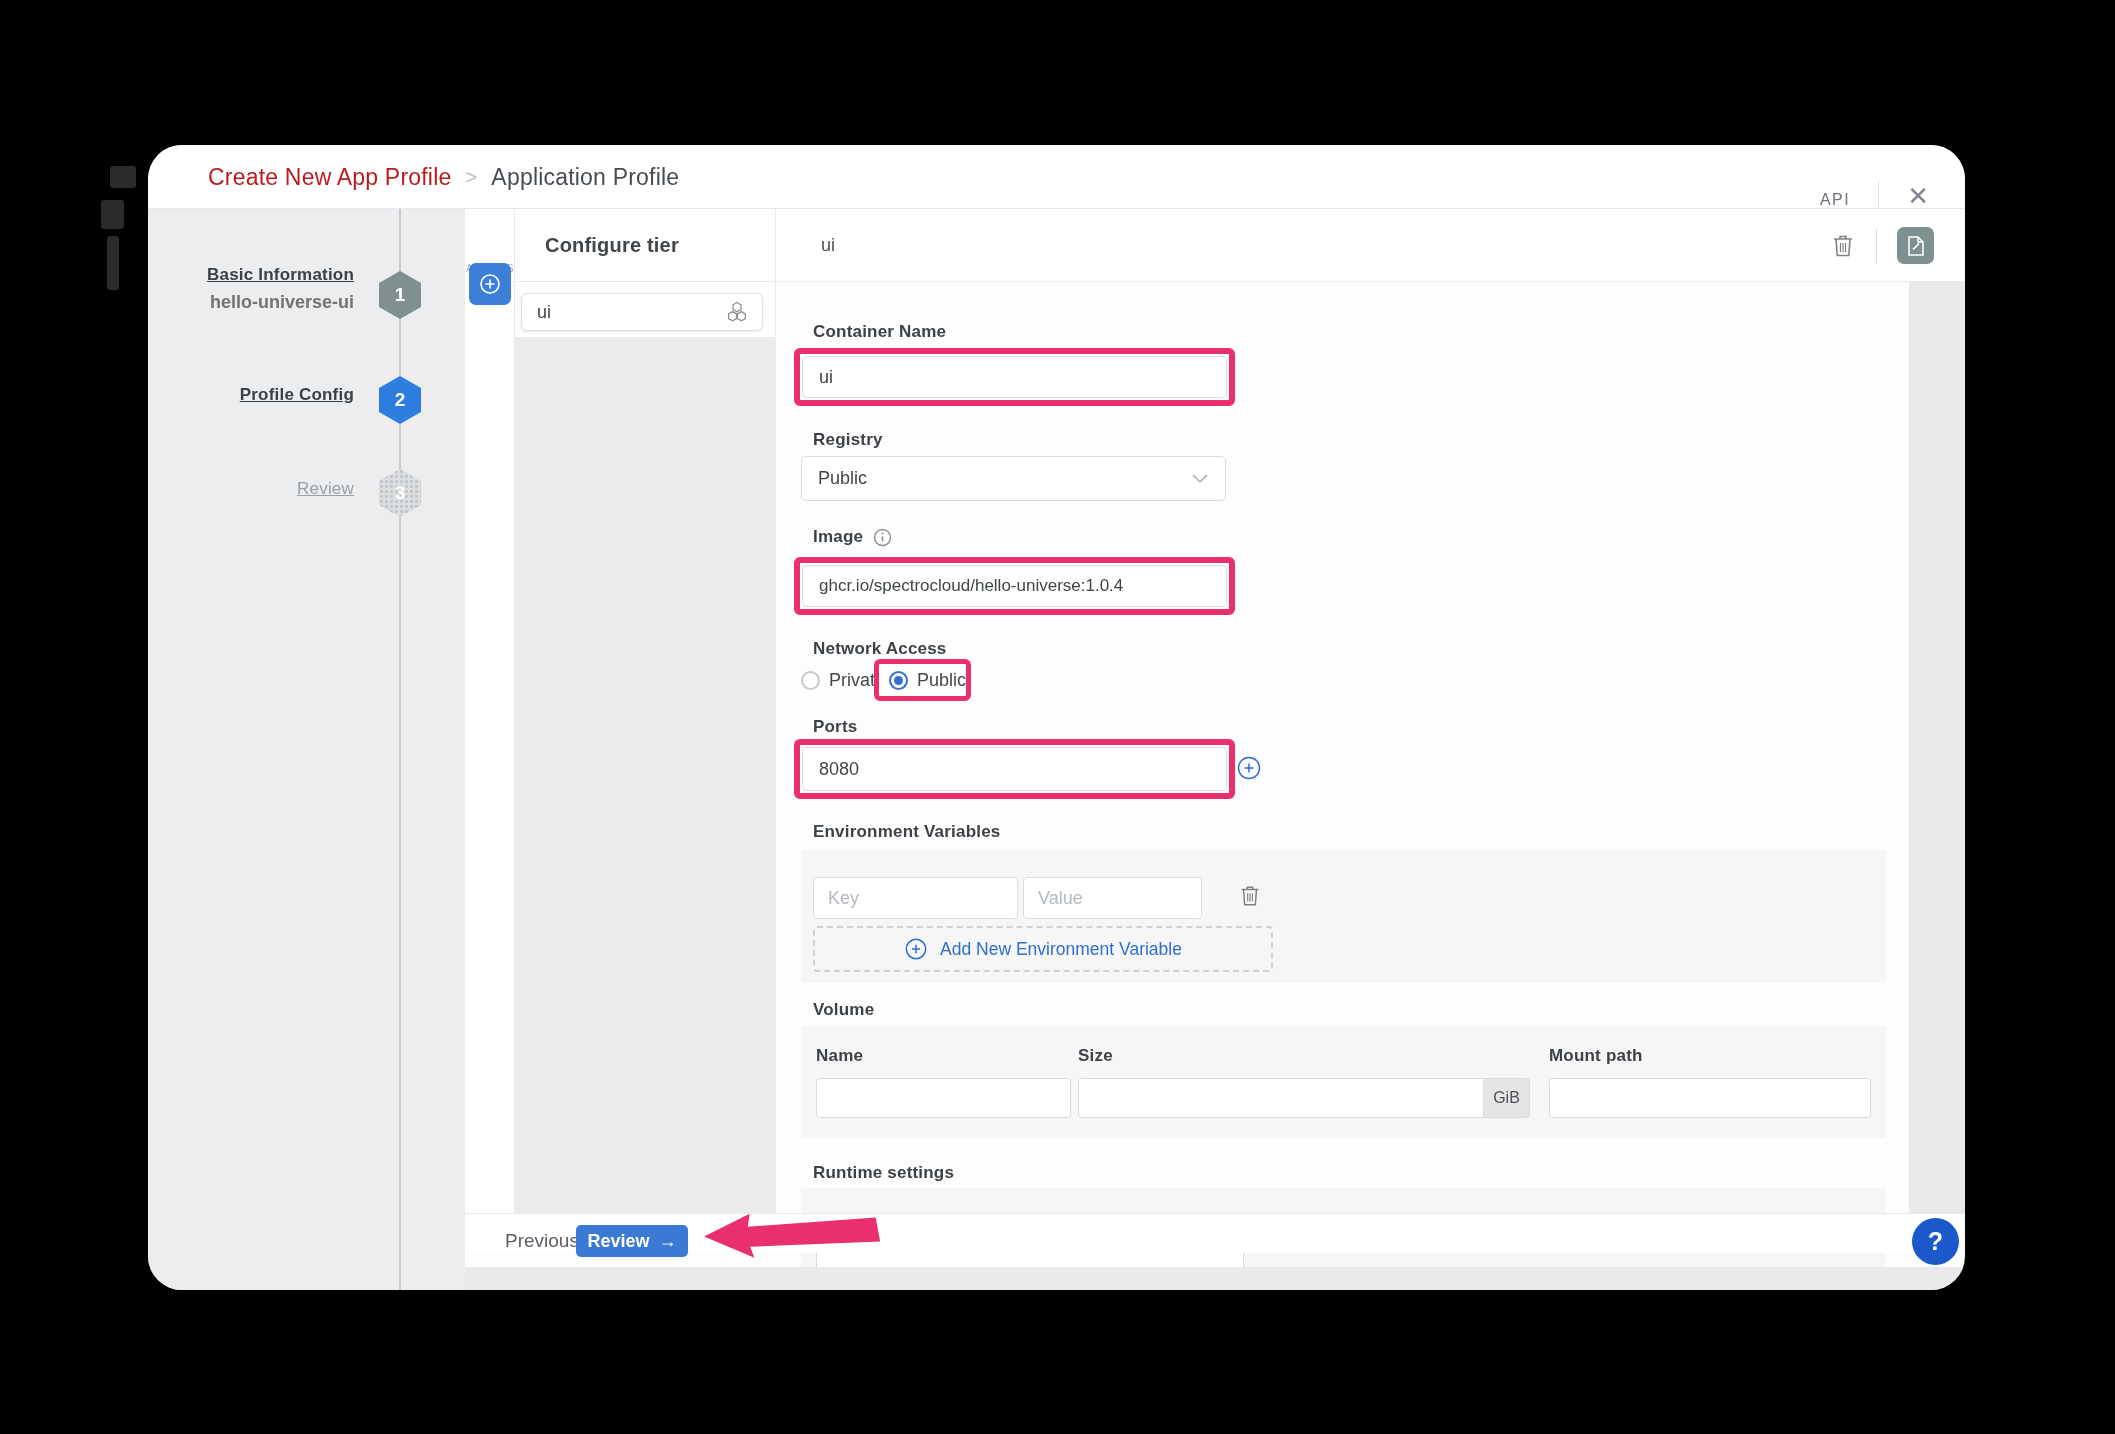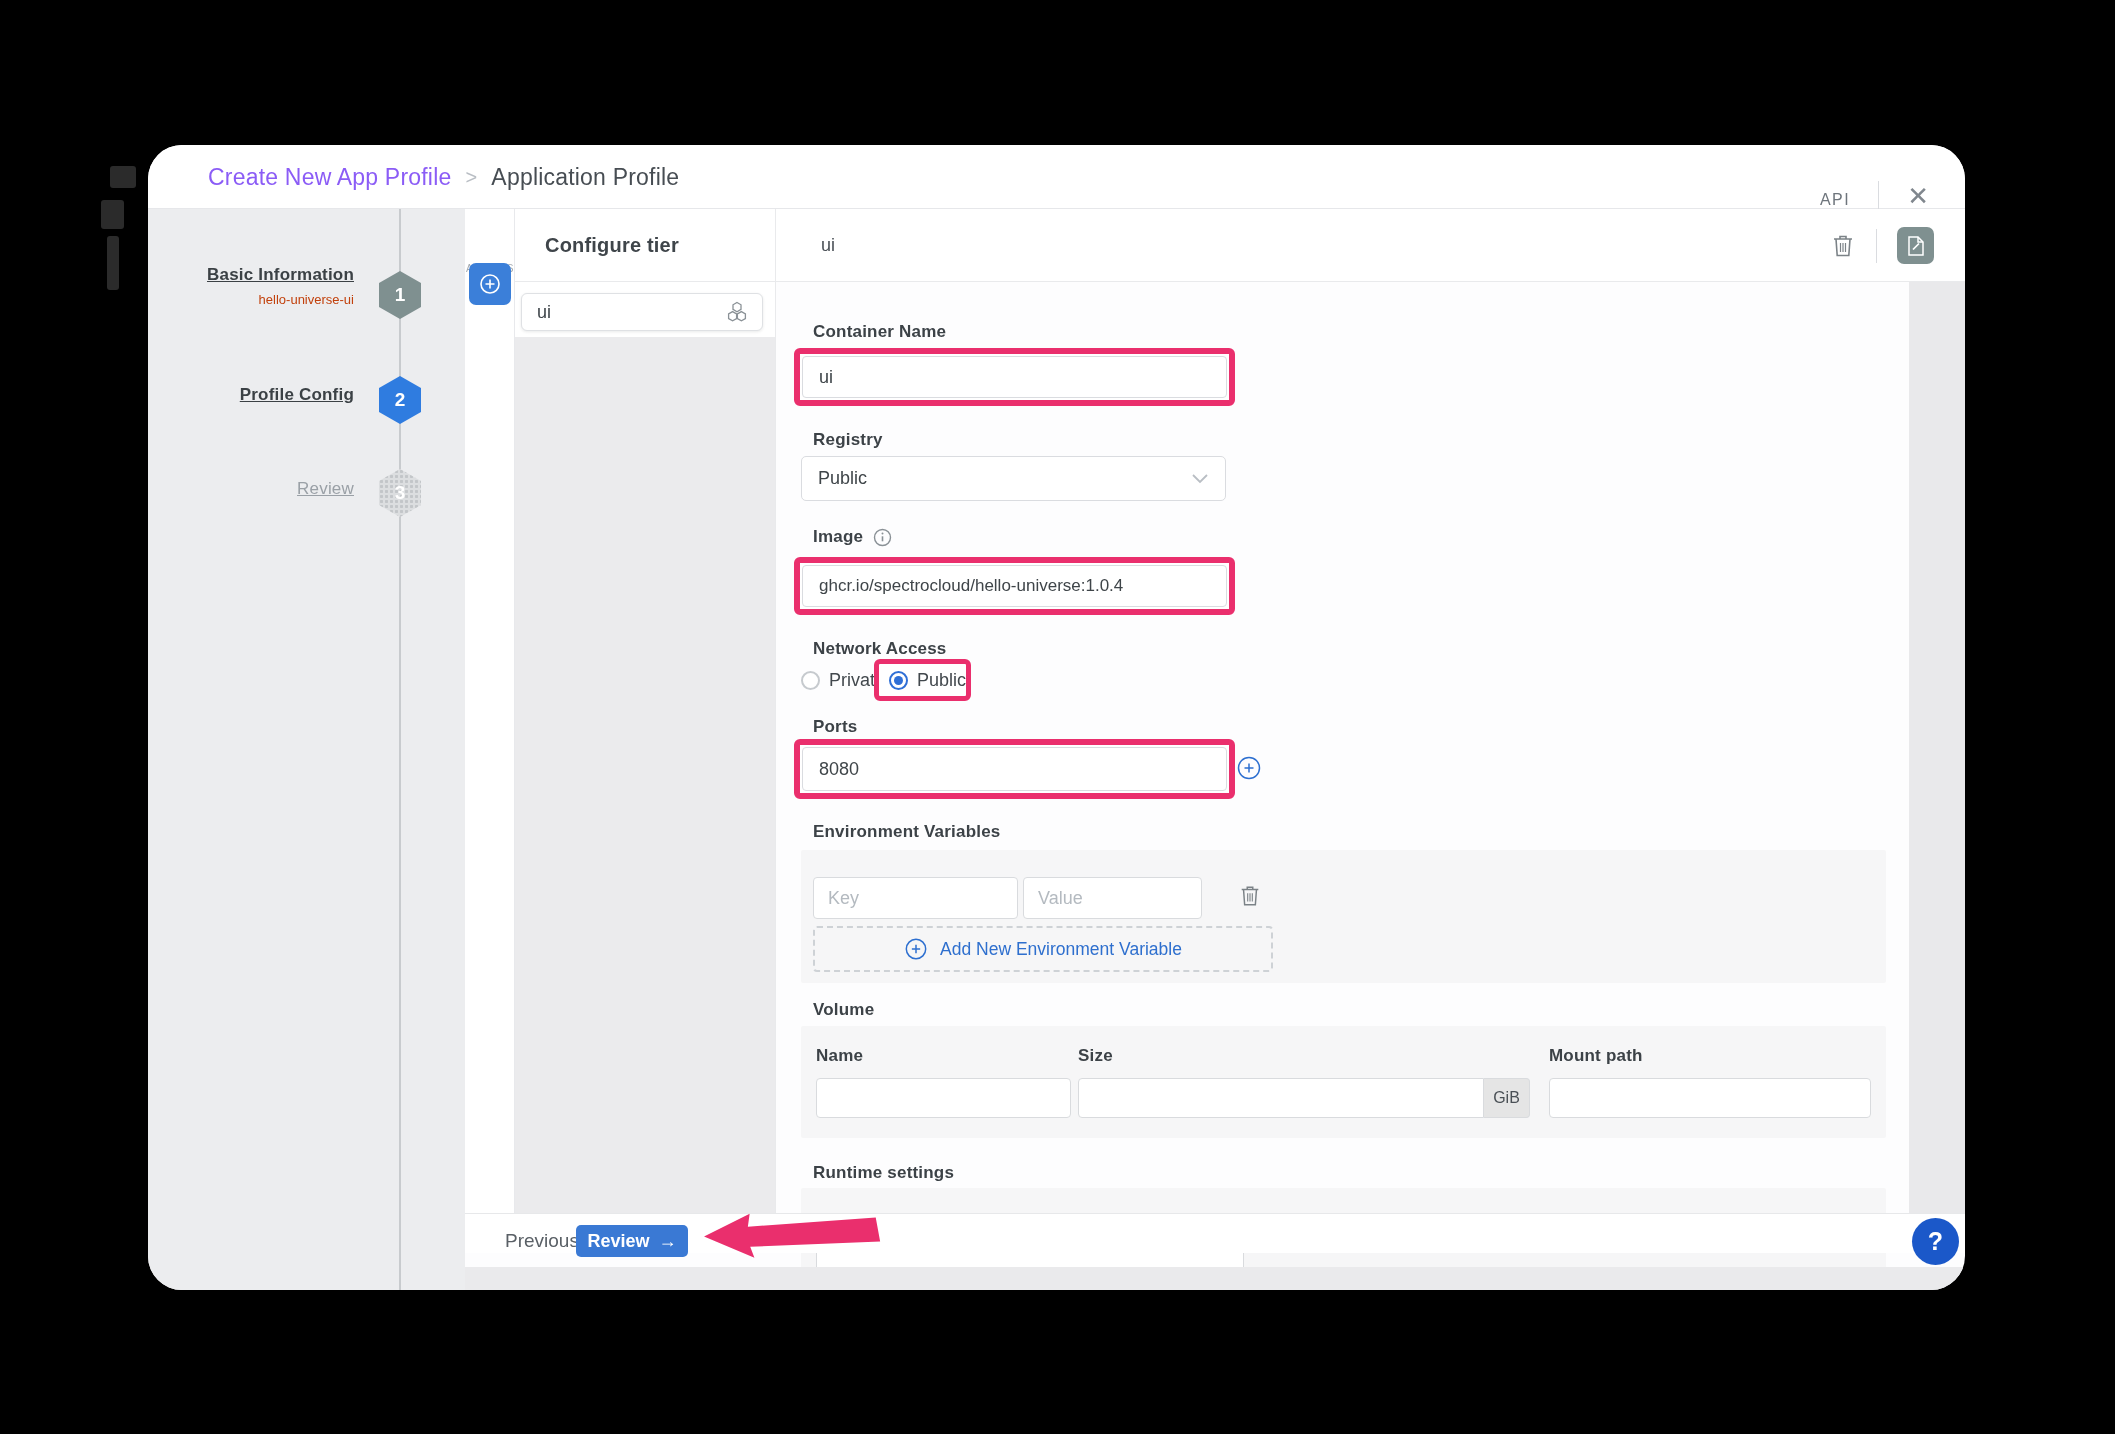--- a/index.html
+++ b/index.html
@@ -13,38 +13,38 @@
 
   
   .modal { left:148px; top:145px; width:1817px; height:1145px; background:#fdfdfe;
            border-radius:34px; overflow:hidden; }
 
   
   .modal-header { left:0; top:0; width:1817px; height:64px; background:#fff;
                   border-bottom:1px solid #e6e7ea; }
   .breadcrumb { left:60px; top:0; height:64px; display:flex; align-items:center; gap:14px;
                 font-size:23px; letter-spacing:.2px; }
-  .crumb-parent { color:#8b5cf6; }
+  .crumb-parent { color:#b91c1c; }
   .crumb-sep { color:#b9bec4; font-size:20px; }
   .crumb-current { color:#474d53; }
   .header-right { right:36px; top:0; height:64px; display:flex; align-items:flex-end; gap:28px; }
   .api-label { color:#6e757c; font-size:16px; letter-spacing:1.5px; cursor:pointer; }
   .hdr-divider { width:1px; height:28px; background:#dadce0; }
   .close-x { color:#80878e; font-size:26px; line-height:1; cursor:pointer; font-weight:400; }
 
   
   .modal-body { left:0; top:64px; width:1817px; height:1081px; }
 
   
   .stepper { left:0; top:0; width:317px; height:1081px; background:#ecedef; }
   .step-line { left:251px; top:0; width:2px; height:1081px; background:#c8cbce; }
   .step-labels { width:206px; text-align:right; }
   .step-title { font-size:17px; font-weight:700; color:#3b4145; letter-spacing:.2px;text-decoration:underline; }
   .step-title.muted { color:#9aa0a6; font-weight:400; }
-  .step-sub { font-size:13px; color:#c2410c; margin-top:7px; }
+  .step-sub { font-size:18px; color:#737373; margin-top:7px;font-weight:bold; }
   .hex { width:42px; height:48px; display:flex; align-items:center; justify-content:center;
          clip-path:polygon(50% 0%,100% 25%,100% 75%,50% 100%,0% 75%,0% 25%);
          color:#fff; font-size:19px; font-weight:700; }
   .hex-done { background:#7f9090; }
   .hex-active { background:#2f7ce0; }
   .hex-upcoming { background:#dcdee0;
     background-image:radial-gradient(#c3c6c9 1.4px, transparent 1.5px);
     background-size:5px 5px; }
 
   

